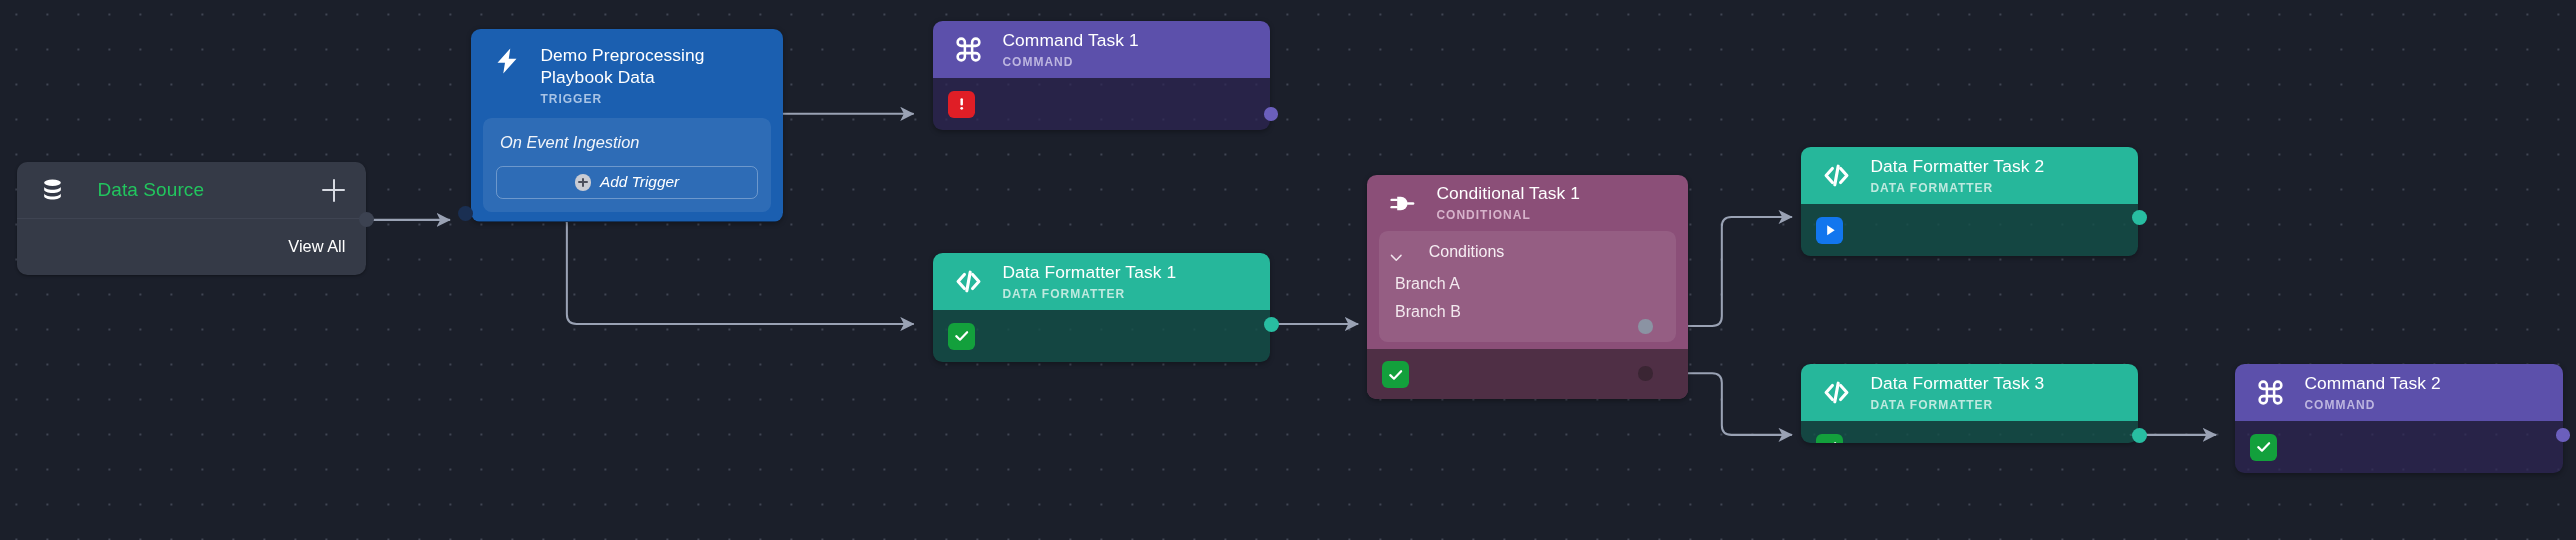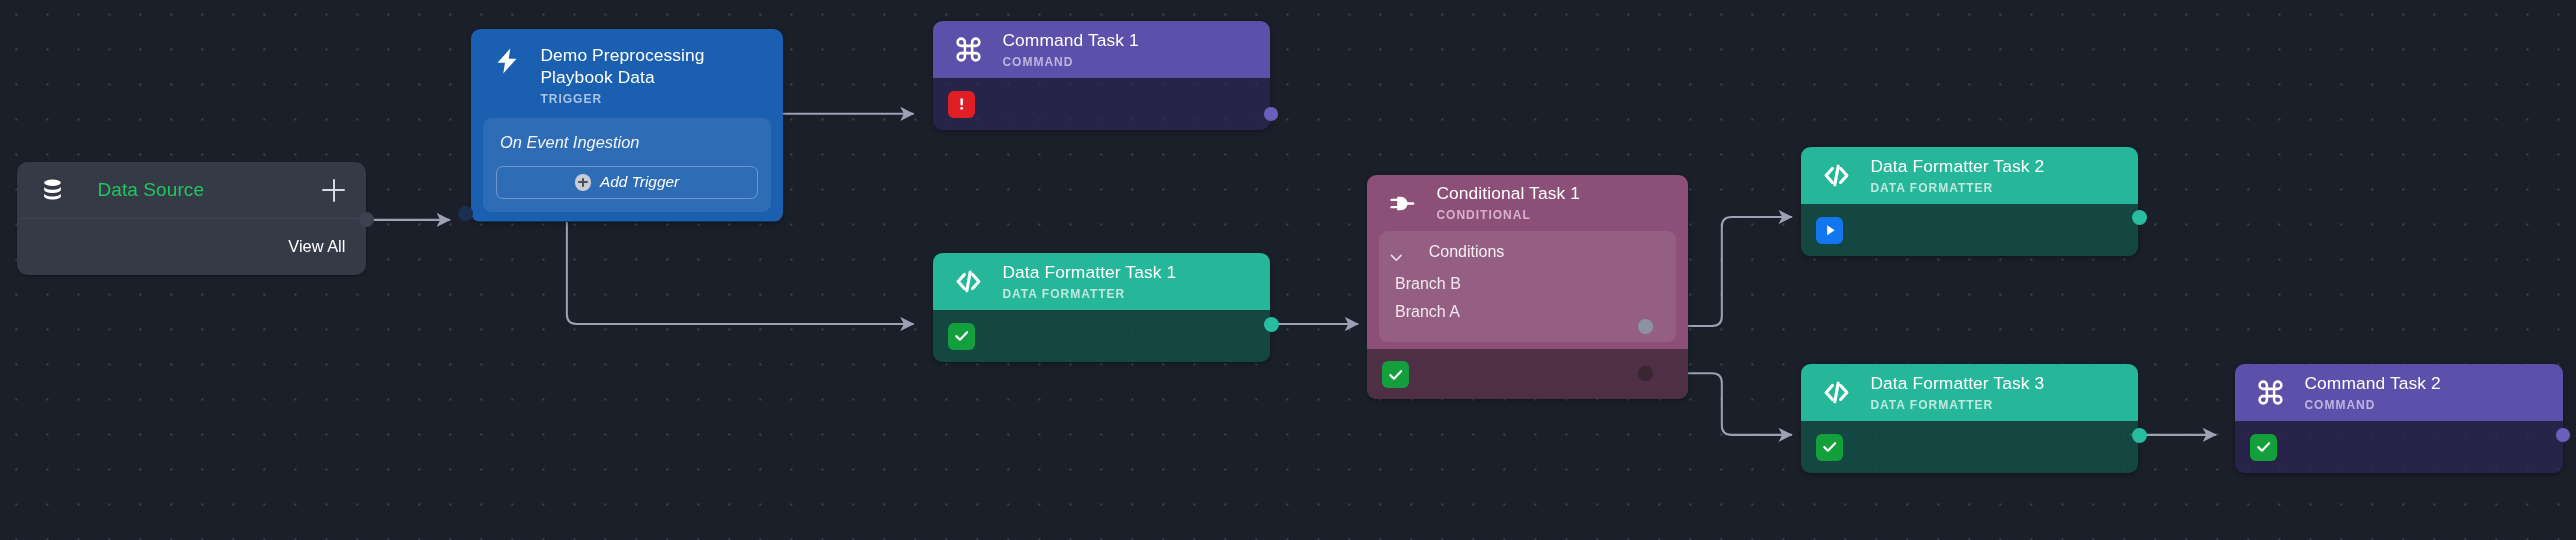--- a/index.html
+++ b/index.html
@@ -363,24 +363,24 @@
     <div class="cond-panel">
       <div class="cond-head">
         <span class="chev">
           <svg viewBox="0 0 14 9" width="12.5" height="7.7" fill="none" stroke="#f0e4ed" stroke-width="1.7" stroke-linecap="round" stroke-linejoin="round">
             <path d="M1.4 1.6 L7 7.2 L12.6 1.6"></path>
           </svg>
         </span>
         <span>Conditions</span>
       </div>
       <div class="branch">
-        <span>Branch B</span>
+        <span>Branch A</span>
       </div>
       <div class="branch">
-        <span>Branch A</span>
+        <span>Branch B</span>
       </div>
     </div>
     <div class="tfoot">
       <span class="badge badge-ok">
         <svg viewBox="0 0 24 24" width="17.4" height="17.4" fill="none" stroke="#ffffff" stroke-width="3" stroke-linecap="round" stroke-linejoin="round">
           <path d="M4.5 12.6 L9.6 17.5 L19.5 7.2"></path>
         </svg>
       </span>
     </div>
   </div>
@@ -404,21 +404,21 @@
     <div class="tfoot">
       <span class="badge badge-play">
         <svg viewBox="0 0 24 24" width="16.4" height="16.4" fill="#ffffff">
           <path d="M7.6 4.6 L18.6 12 L7.6 19.4 z"></path>
         </svg>
       </span>
     </div>
   </div>
   <span class="port" style="left:2132px; top:210px; width:15.4px; height:15.4px; background:#28bda1;"></span>
 
-  <div class="node tnode fmt" style="left:1801px; top:364px; width:337px; height:109px;">
+  <div class="node tnode fmt" style="left:1801px; top:364px; width:337px; height:79px;">
     <div class="thead">
       <span class="ticon">
         <svg viewBox="0 0 24 24" width="29" height="29" fill="none" stroke="#ffffff" stroke-width="2.6" stroke-linecap="round" stroke-linejoin="round">
           <path d="M8.6 6.2 L3.4 12 L8.6 17.8"></path>
           <path d="M15.4 6.2 L20.6 12 L15.4 17.8"></path>
           <path d="M13.4 4.3 L10.6 19.7"></path>
         </svg>
       </span>
       <span class="ttext">
         <div class="ttitle">Data Formatter Task 3</div>

